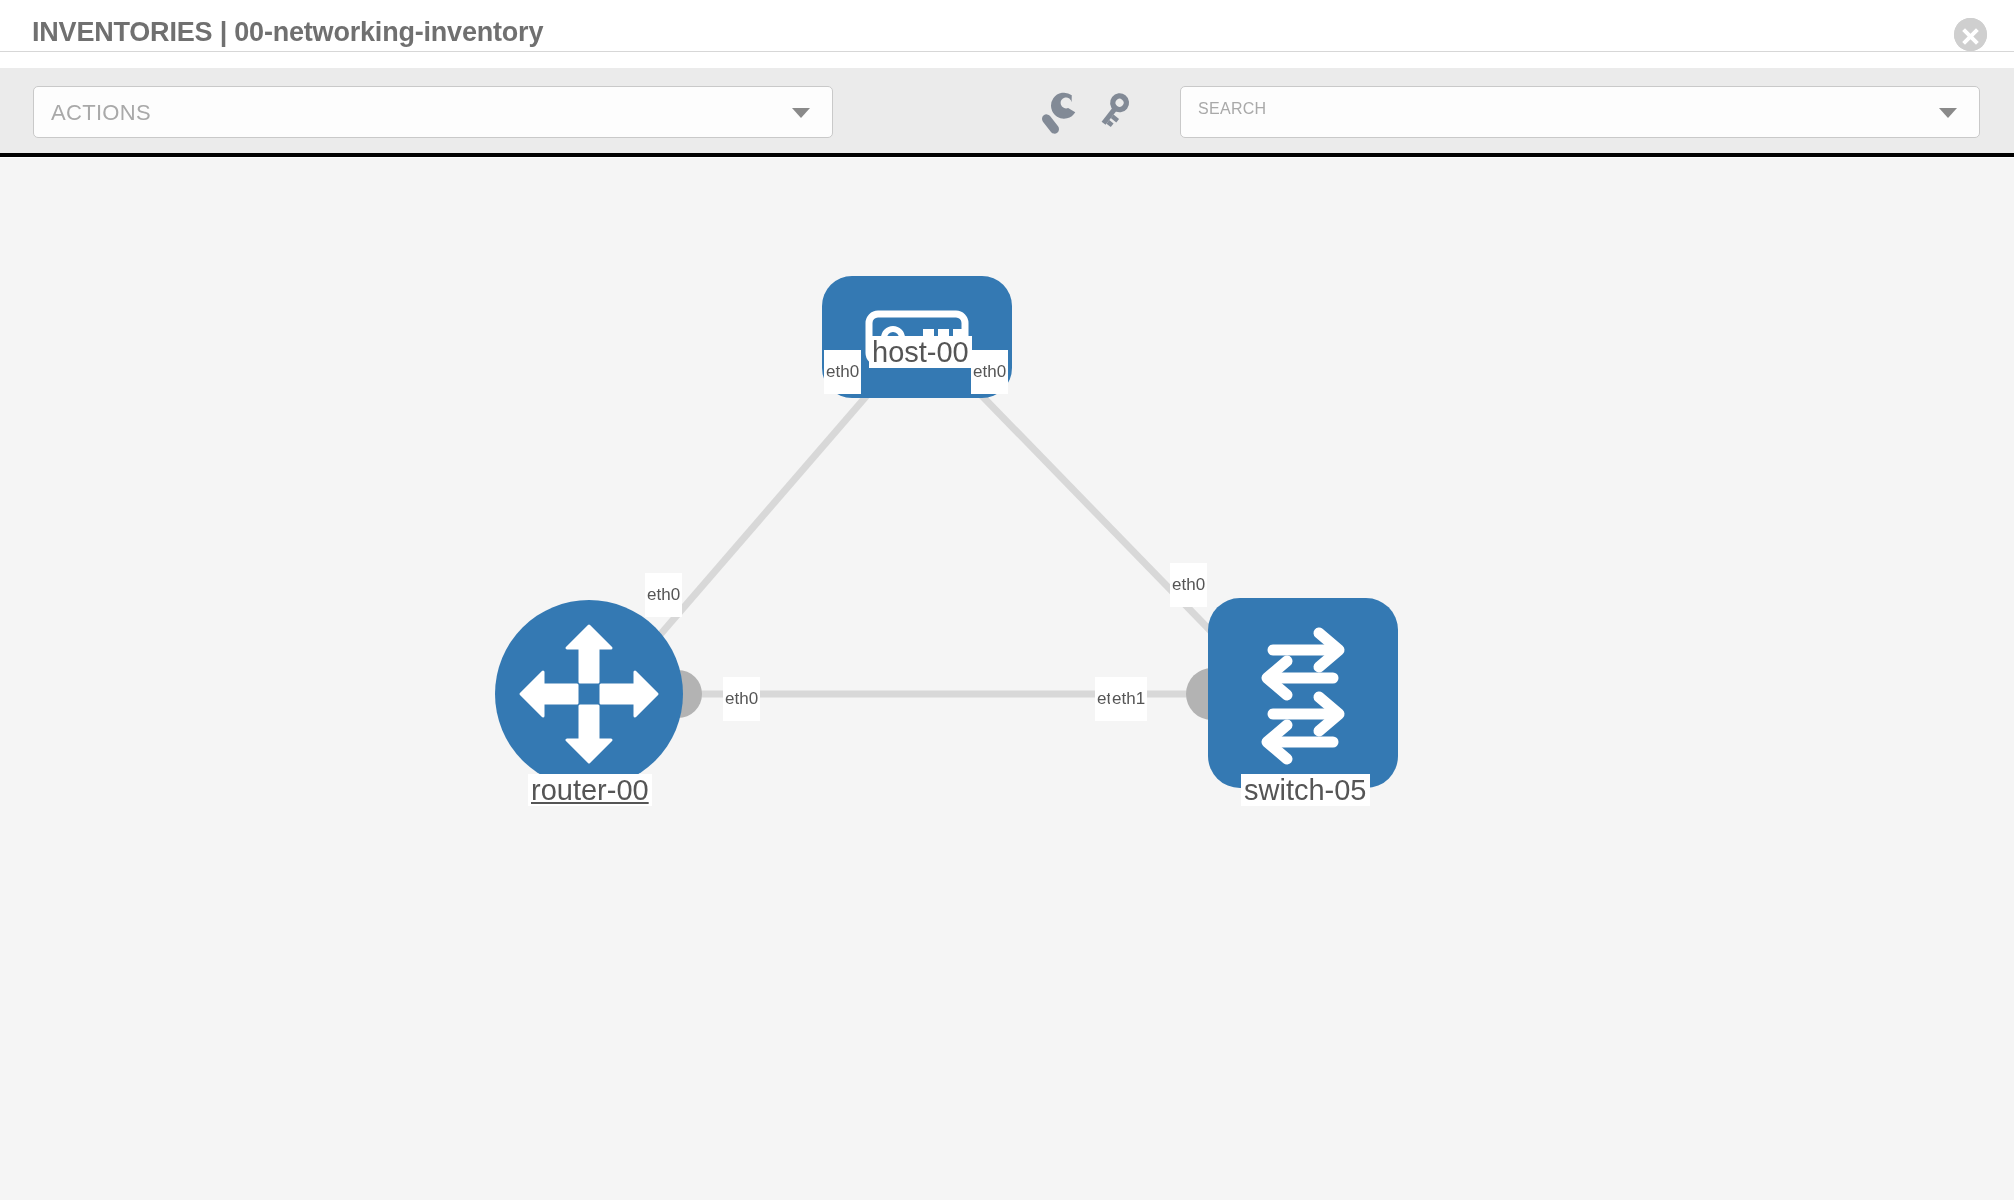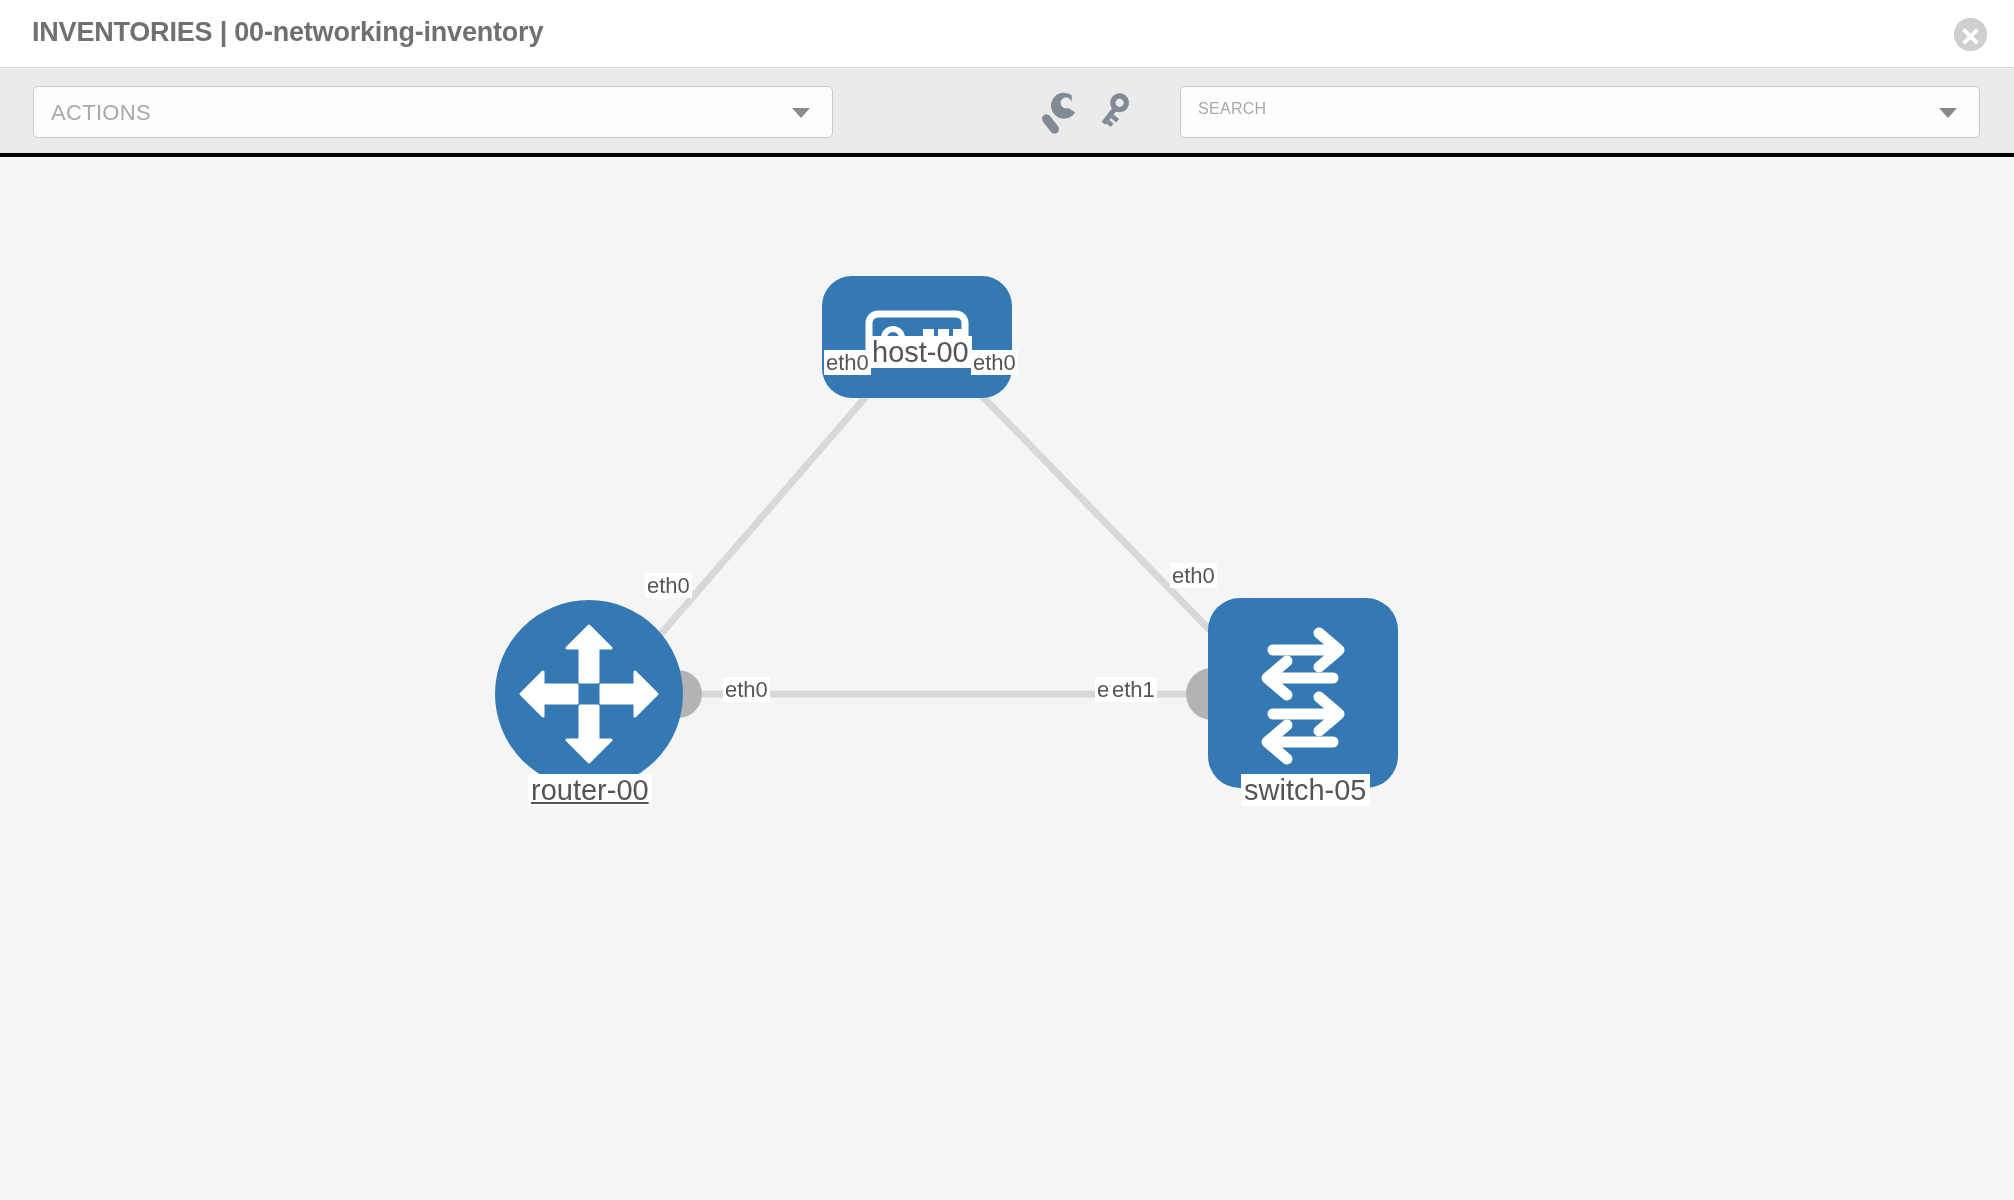--- a/index.html
+++ b/index.html
@@ -9,21 +9,21 @@
     width: 2014px; height: 1200px;
     background: #ffffff;
     font-family: "Liberation Sans", sans-serif;
     overflow: hidden;
   }
 
   
   .header {
     position: absolute;
     left: 0; top: 0;
-    width: 2014px; height: 68px;
+    width: 2014px; height: 52px;
     background: #ffffff;
     border-bottom: 1px solid #d7d7d7;
     text-align: right;
   }
   .page-title {
     position: absolute;
     left: 32px; top: 17px;
     font-size: 27px;
     font-weight: bold;
     color: #707070;
@@ -114,21 +114,21 @@
 
   
   .node-label, .iface-label {
     position: absolute;
     background: #ffffff;
     color: #555555;
     white-space: nowrap;
     line-height: 1.05;
   }
   .node-label { font-size: 29px; padding: 1px 3px; }
-  .iface-label { font-size: 22px; padding: 1px 2px; }
+  .iface-label { font-size: 17px; padding: 13px 2px; }
 </style>
 </head>
 <body>
 
 <div class="header">
   <div class="page-title">INVENTORIES | 00-networking-inventory</div>
   <div class="close-btn">
     <svg width="33" height="33" viewBox="0 0 33 33" aria-hidden="true">
       <circle cx="16.5" cy="16.5" r="16.5" fill="#cfcfcf"></circle>
       <path d="M11 10.2 L16.5 15.7 L22 10.2 L24.8 13 L19.3 18.5 L24.8 24 L22 26.8 L16.5 21.3 L11 26.8 L8.2 24 L13.7 18.5 L8.2 13 Z" fill="#ffffff"></path>

